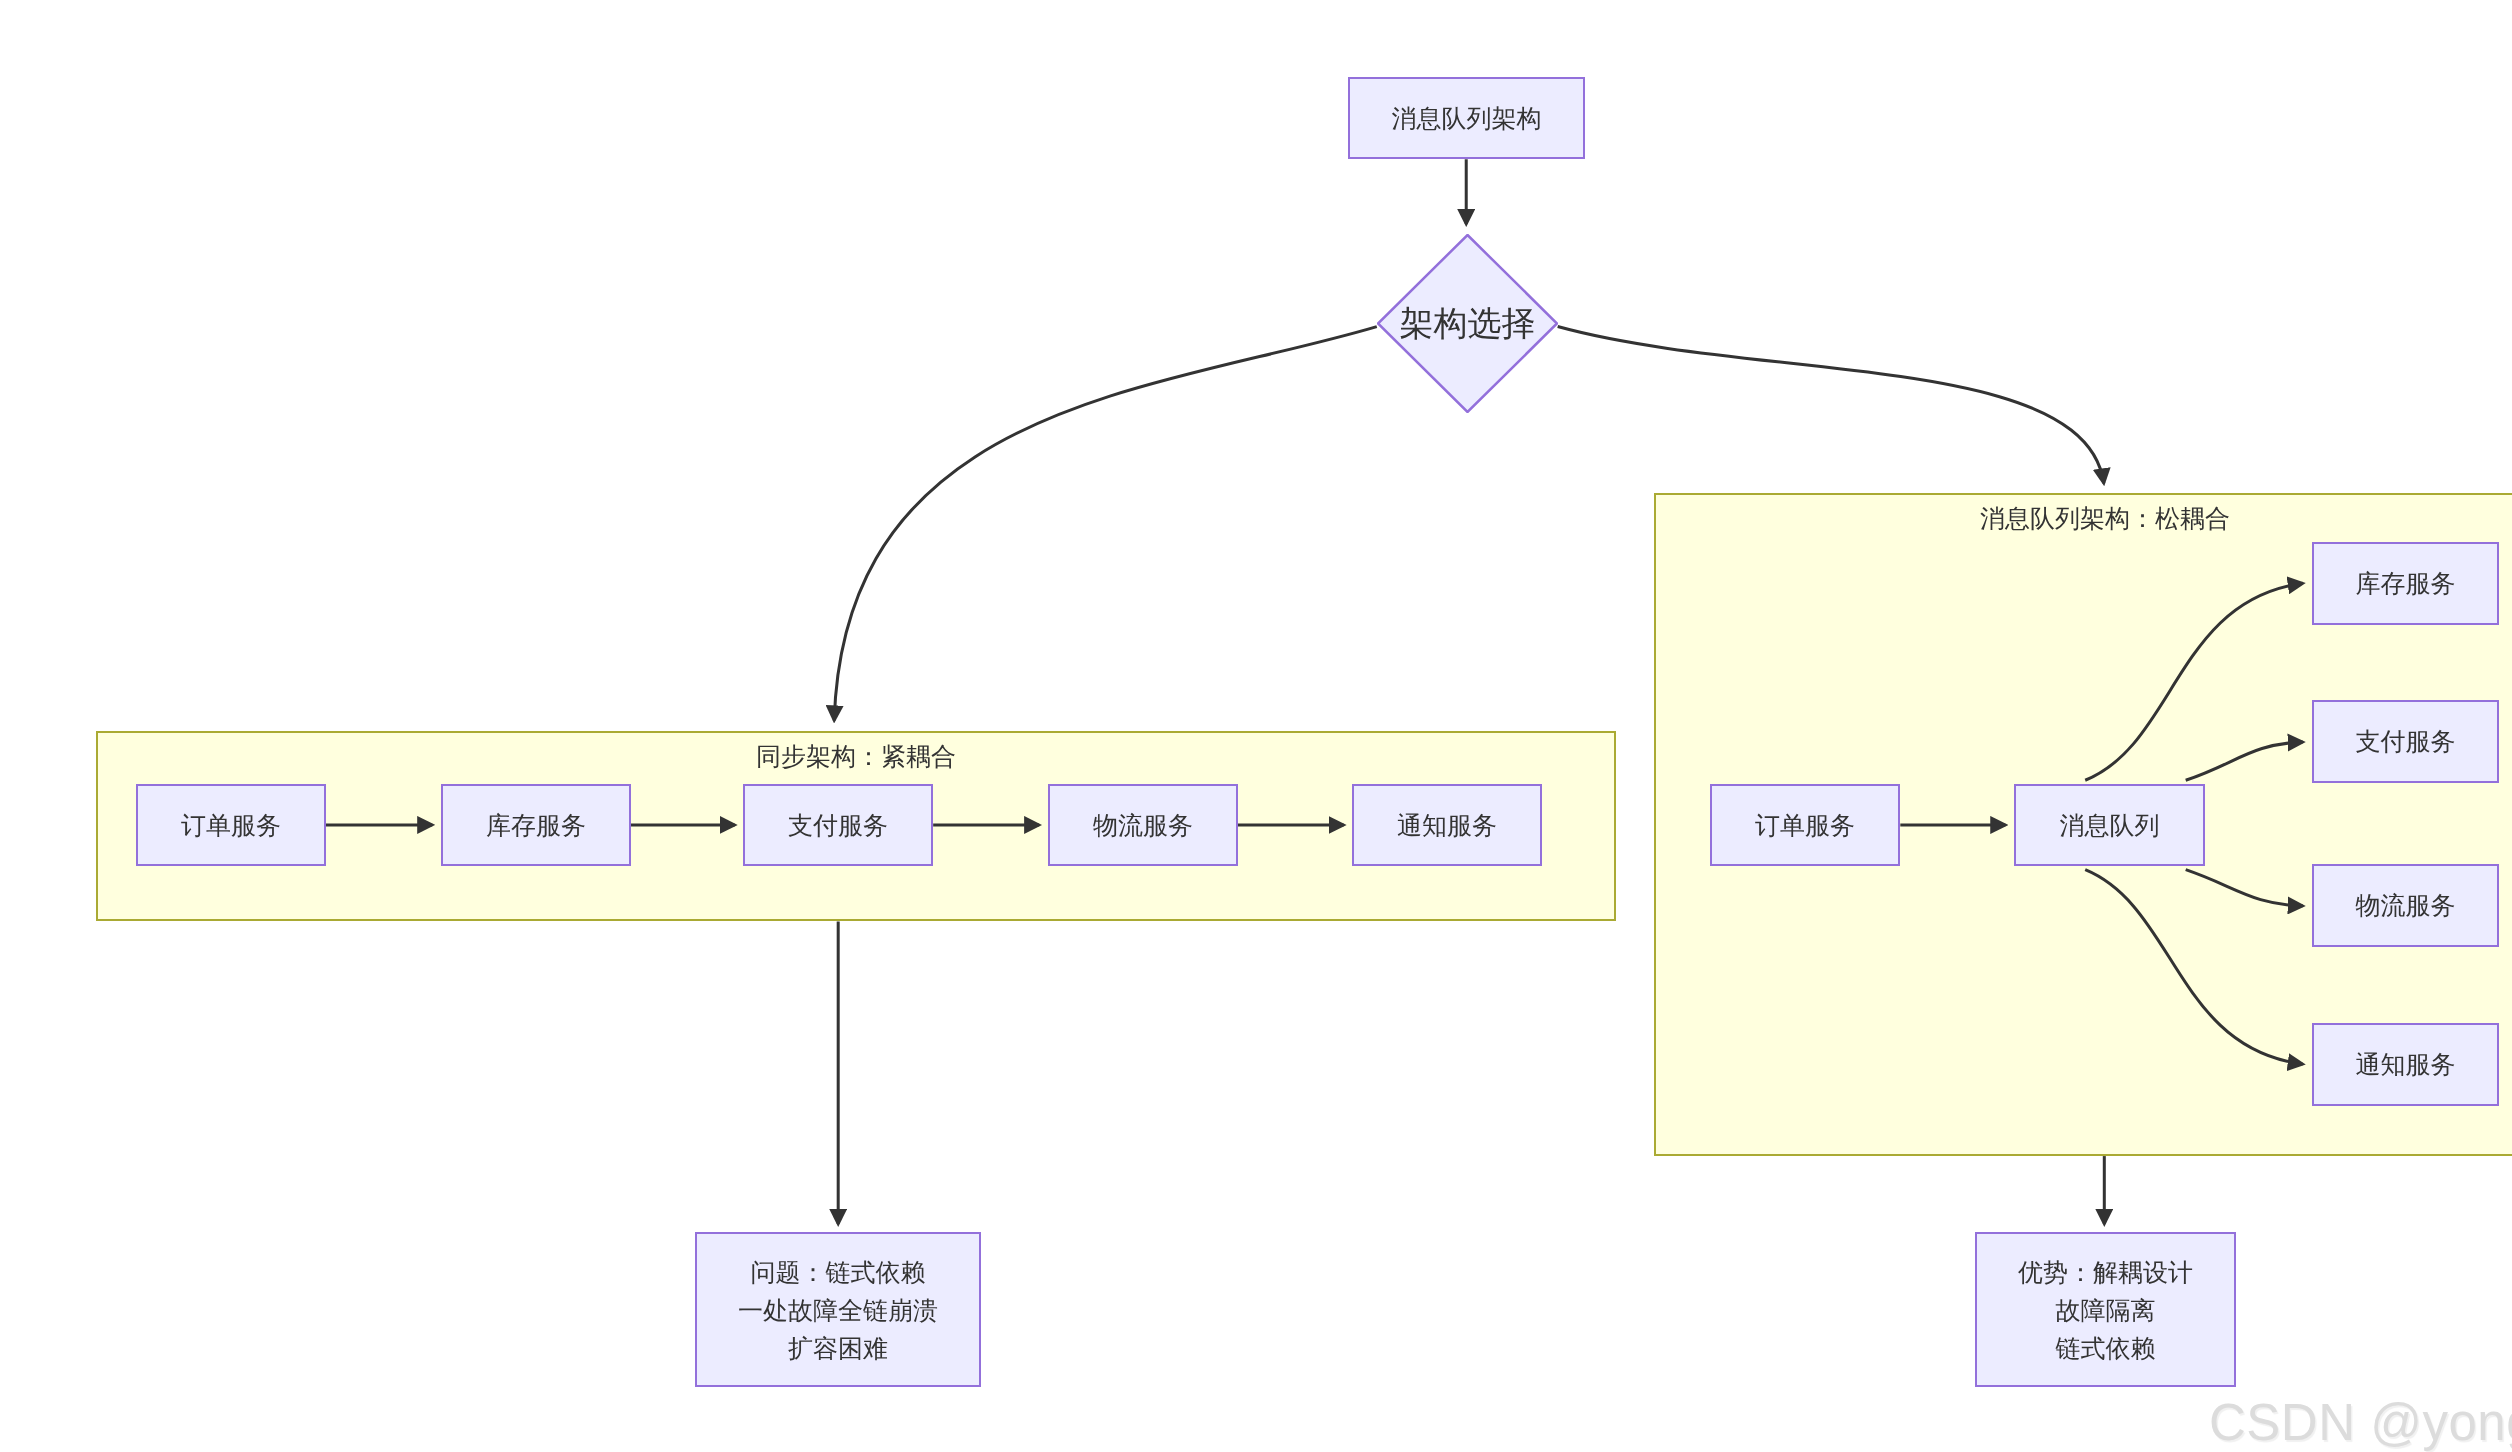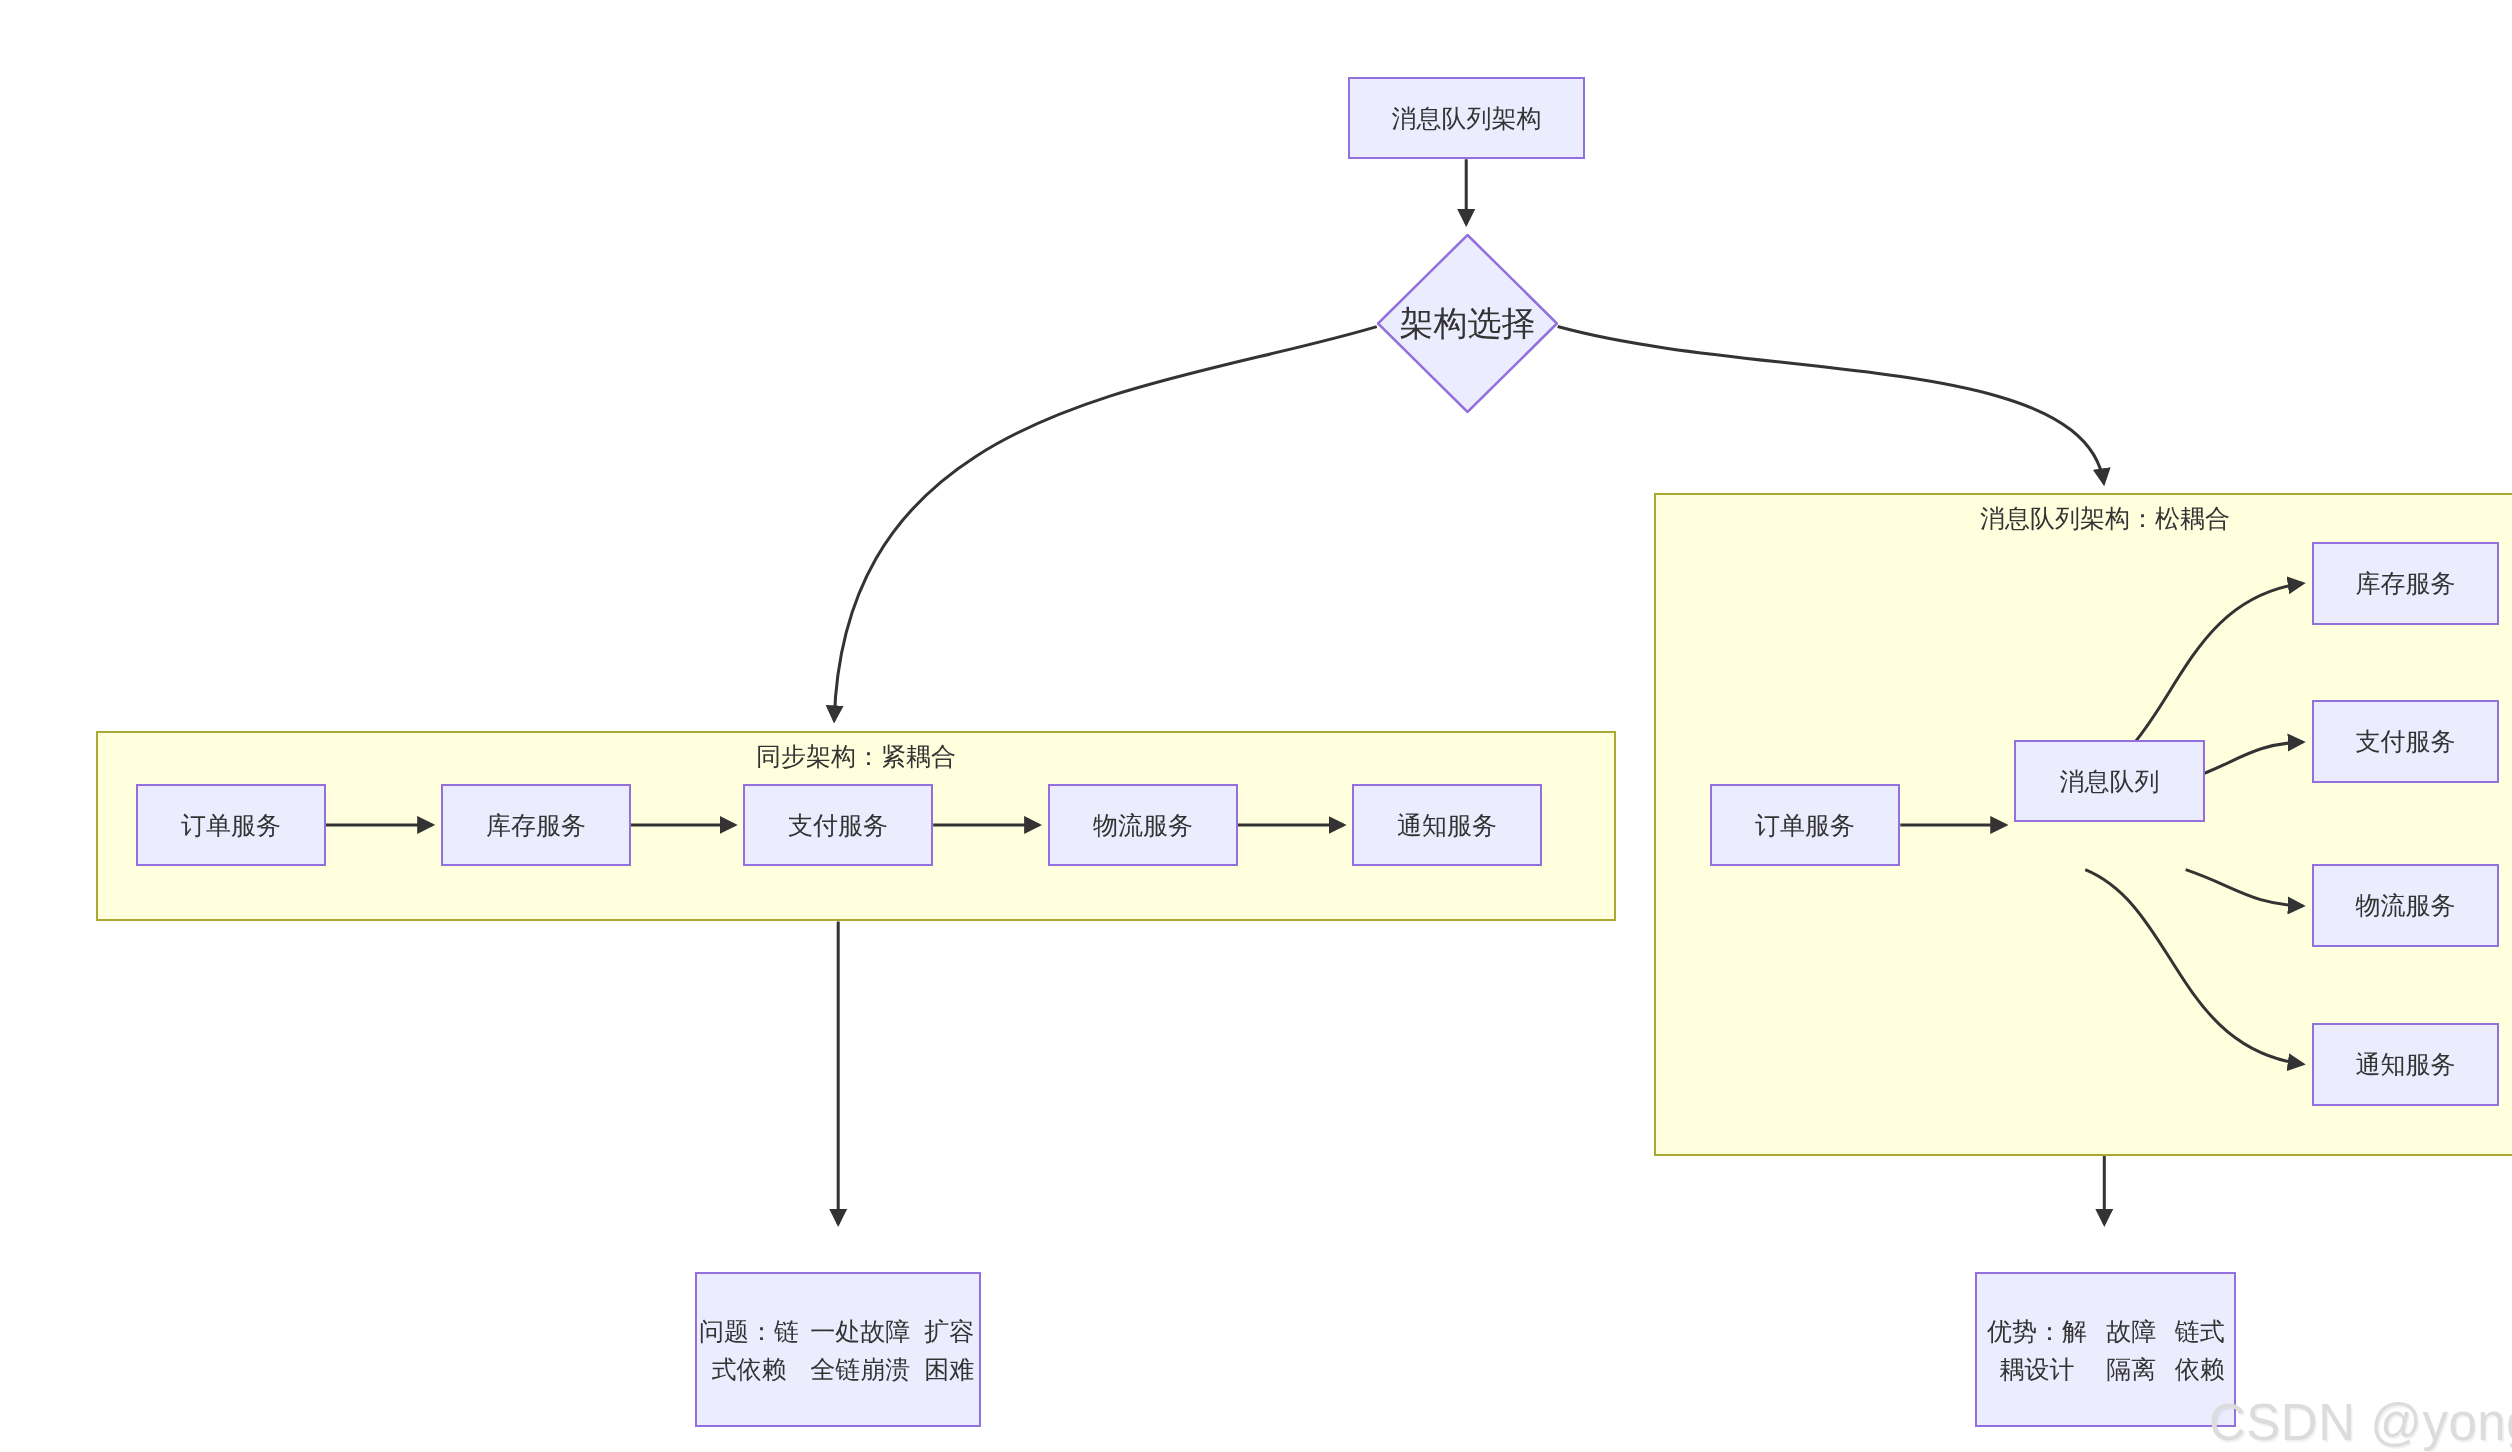--- a/index.html
+++ b/index.html
@@ -39,21 +39,21 @@
     border: 2.5px solid #9370DB;
     box-sizing: border-box;
     display: flex;
     align-items: center;
     justify-content: center;
     font-size: 25px;
     color: #333333;
     z-index: 3;
     text-align: center;
   }
-  .multiline { flex-direction: row; line-height: 38px; margin-top: 40px; }
+  .multiline { flex-direction: column; line-height: 38px; }
   .diamond-wrap {
     position: absolute;
     left: 1377px; top: 234px;
     width: 181px; height: 179px;
     z-index: 3;
   }
   .diamond-wrap svg { position: absolute; left: 0; top: 0; }
   .diamond-label {
     position: absolute;
     left: 0; top: 0;
@@ -139,21 +139,21 @@
   <div class="node" style="left:1048px; top:784px; width:190px; height:82px;">
     <span>物流服务</span>
   </div>
   <div class="node" style="left:1352px; top:784px; width:190px; height:82px;">
     <span>通知服务</span>
   </div>
 
   <div class="node" style="left:1710px; top:784px; width:190px; height:82px;">
     <span>订单服务</span>
   </div>
-  <div class="node" style="left:2014px; top:740px; width:191px; height:82px;">
+  <div class="node" style="left:2014px; top:784px; width:191px; height:82px;">
     <span>消息队列</span>
   </div>
 
   <div class="node" style="left:2312px; top:542px; width:187px; height:83px;">
     <span>库存服务</span>
   </div>
   <div class="node" style="left:2312px; top:700px; width:187px; height:83px;">
     <span>支付服务</span>
   </div>
   <div class="node" style="left:2312px; top:864px; width:187px; height:83px;">

